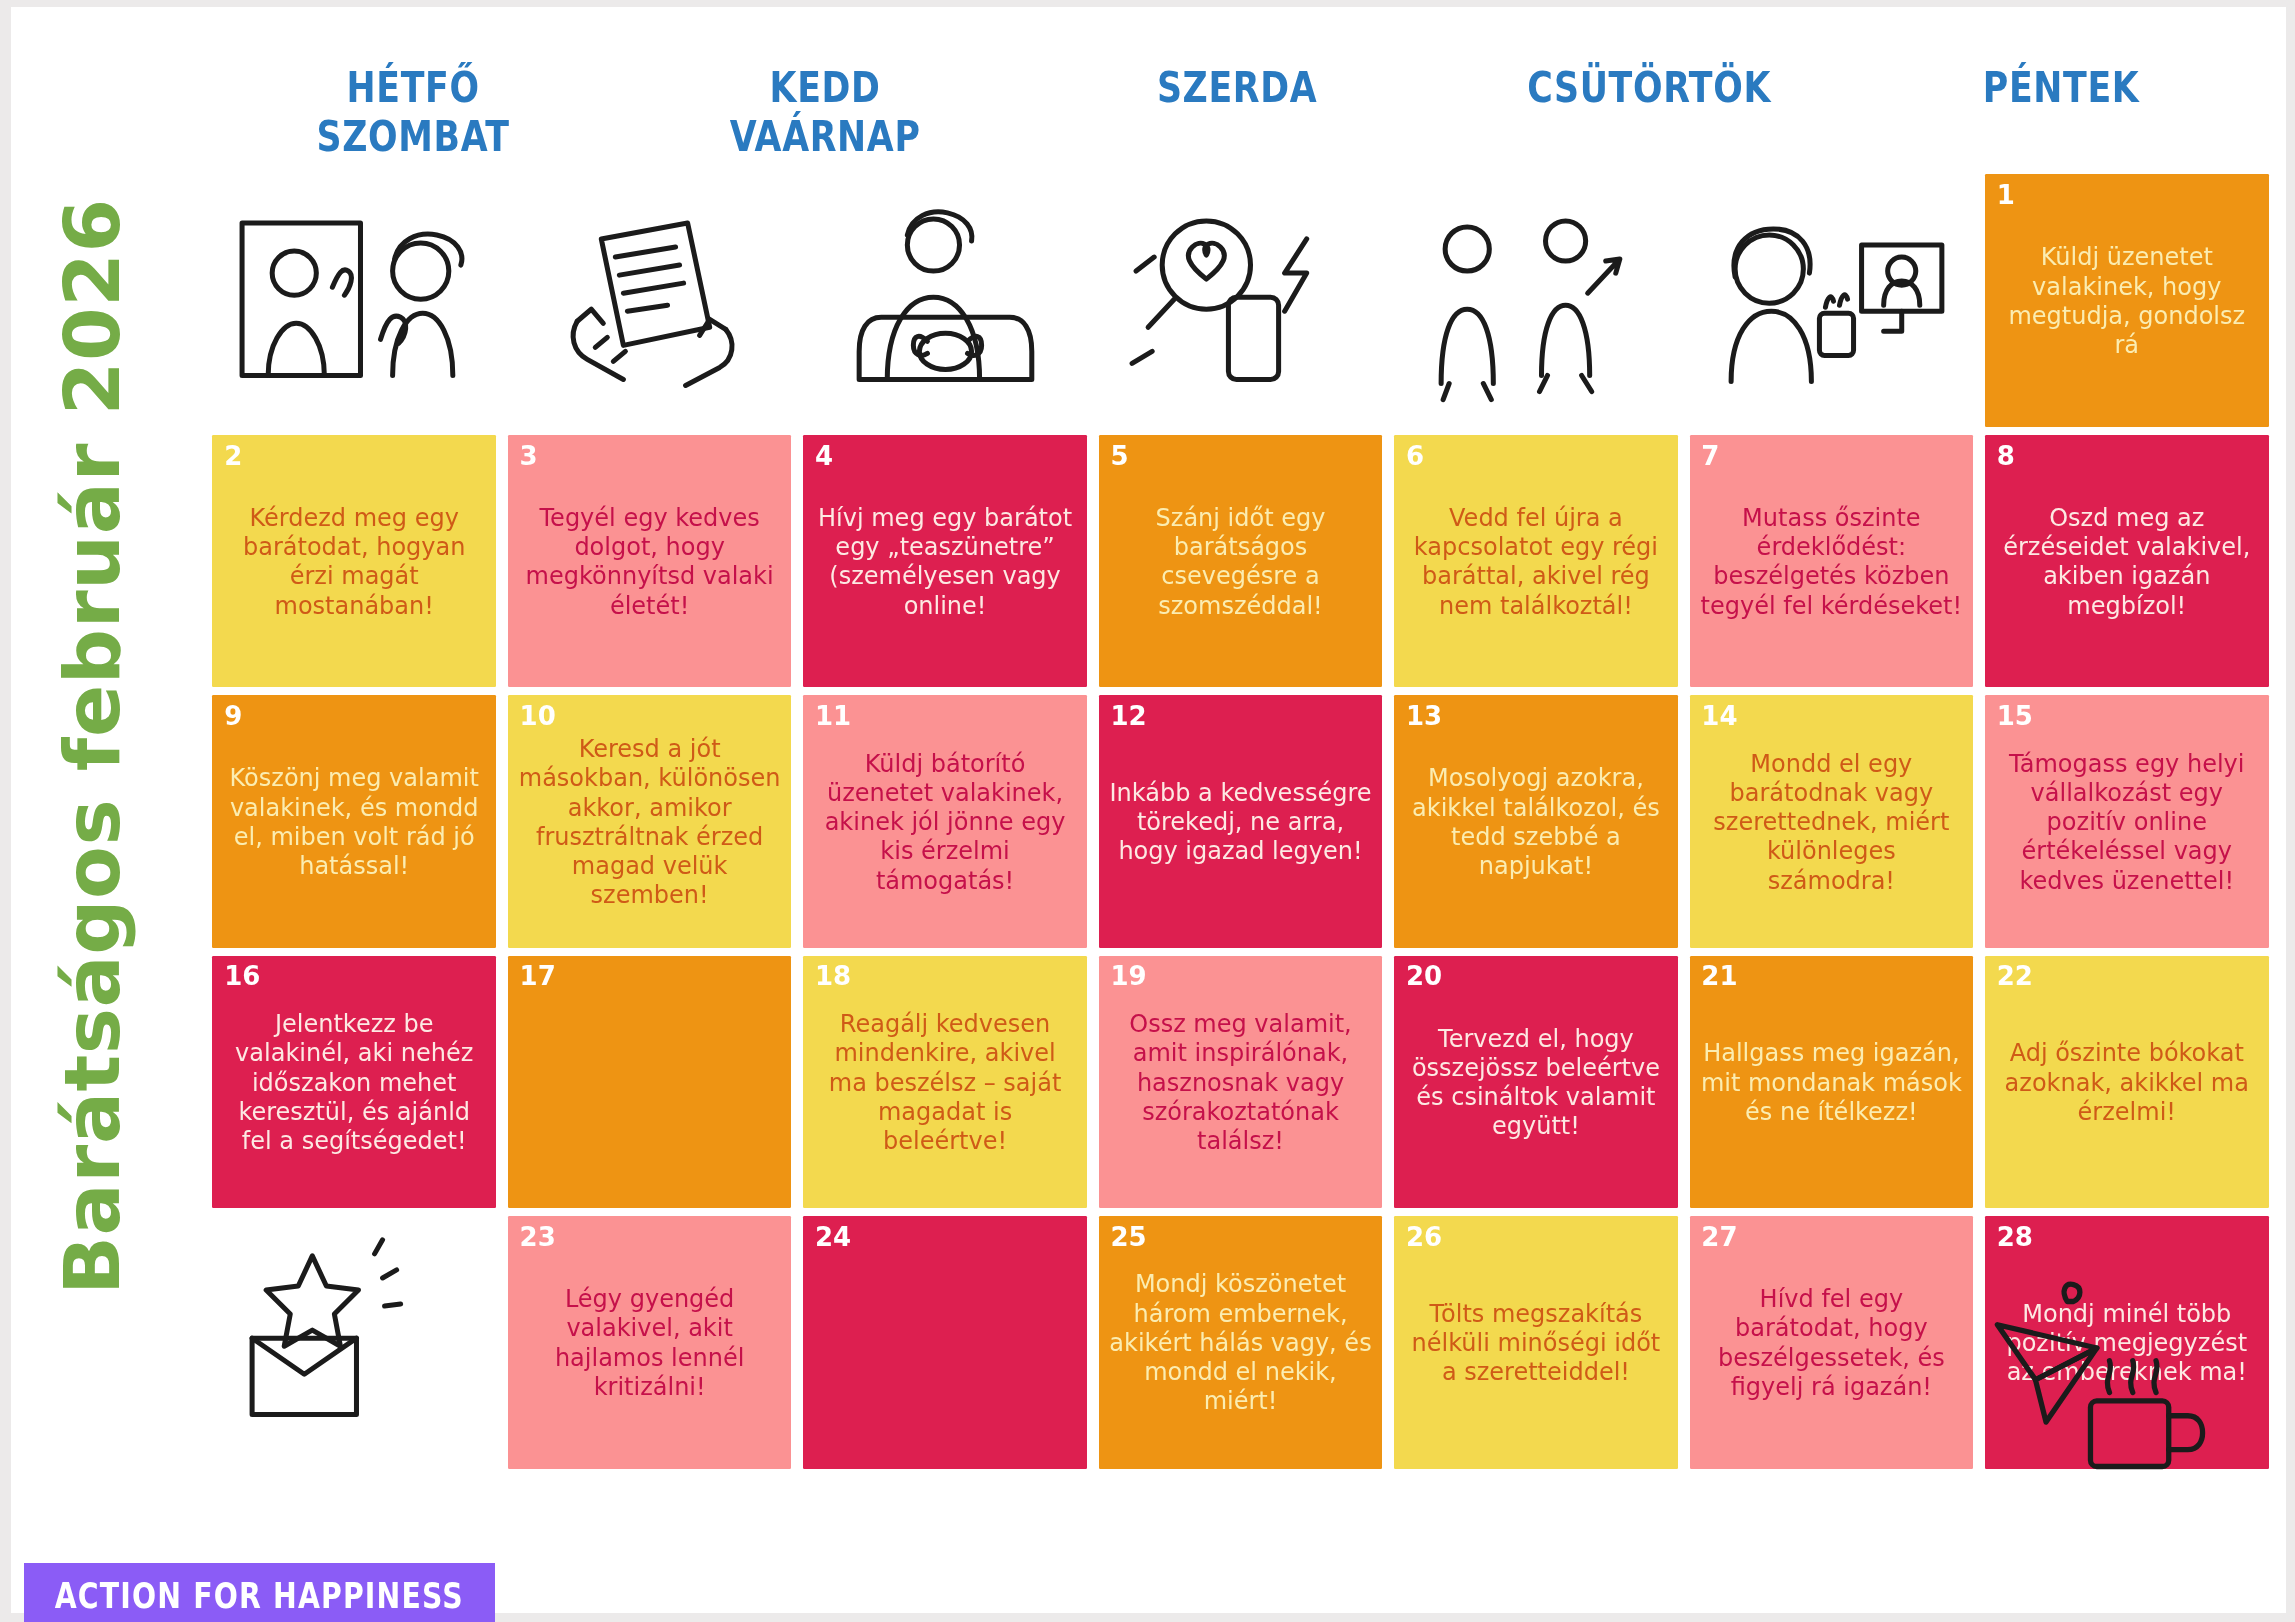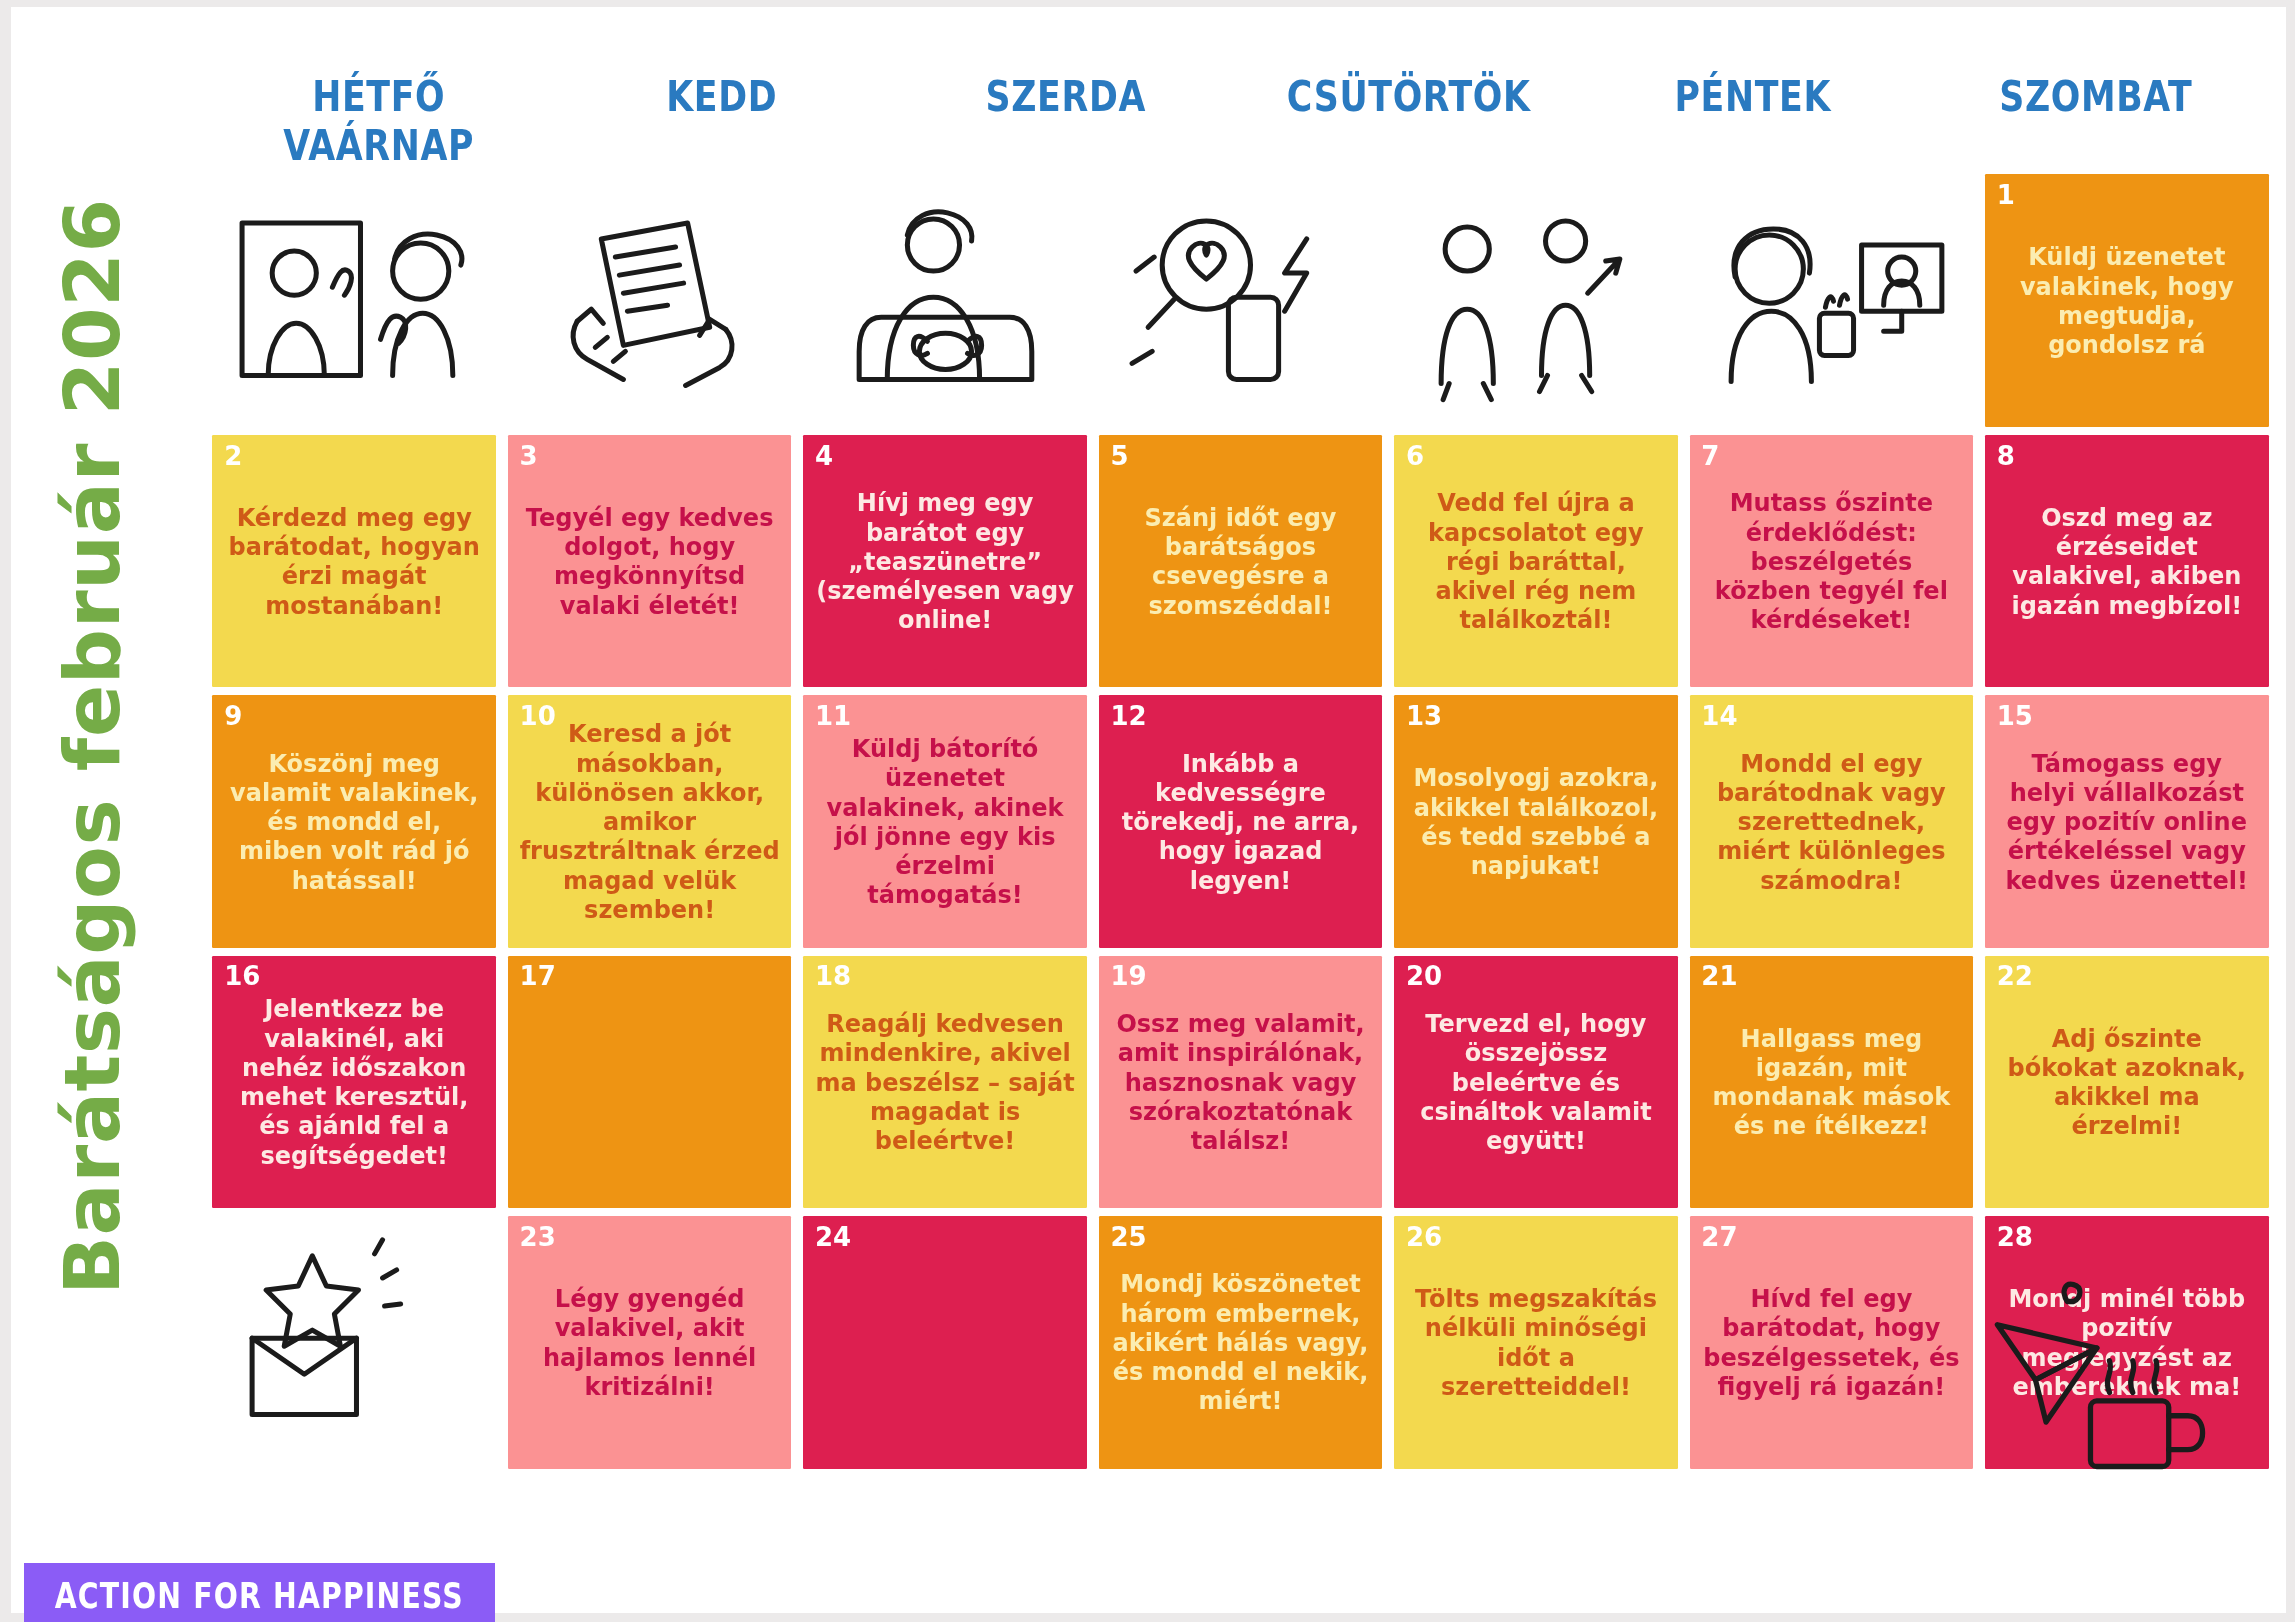--- a/index.html
+++ b/index.html
@@ -29,24 +29,24 @@
     color: #75ac47;
     font-size: 77px;
     font-weight: bold;
     letter-spacing: 0.7px;
     font-family: "DejaVu Sans", sans-serif;
   }
 
   
   .days {
     position: absolute;
-    left: 196px; top: 65px;
+    left: 196px; top: 56px;
     width: 2061px; height: 65px;
     display: grid;
-    grid-template-columns: repeat(6, 1fr);
+    grid-template-columns: repeat(5, 1fr);
   }
   .day {
     text-align: center;
     color: #2a7ac0;
     font-size: 42px;
     font-weight: bold;
     letter-spacing: 0.7px;
     font-family: "DejaVu Sans Condensed", "Liberation Sans Narrow", "Liberation Sans", sans-serif;
     transform: scaleX(0.92);
   }
@@ -79,21 +79,21 @@
     font-size: 26px;
     font-weight: bold;
     color: #ffffff;
     line-height: 1;
     font-family: "DejaVu Sans", sans-serif;
   }
   .card .txt {
     text-align: center;
     font-size: 24px;
     line-height: 1.22;
-    font-weight: bold;
+    font-weight: normal;
     padding: 0 1.3px;
     font-family: "DejaVu Sans", sans-serif;
     word-break: break-word;
   }
 
   
   .c-yellow   { background: #f3d94e; }
   .c-yellow   .txt { color: #cf5a17; }
   .c-orange   { background: #ee9413; }
   .c-orange   .txt { color: #fbedb1; }

